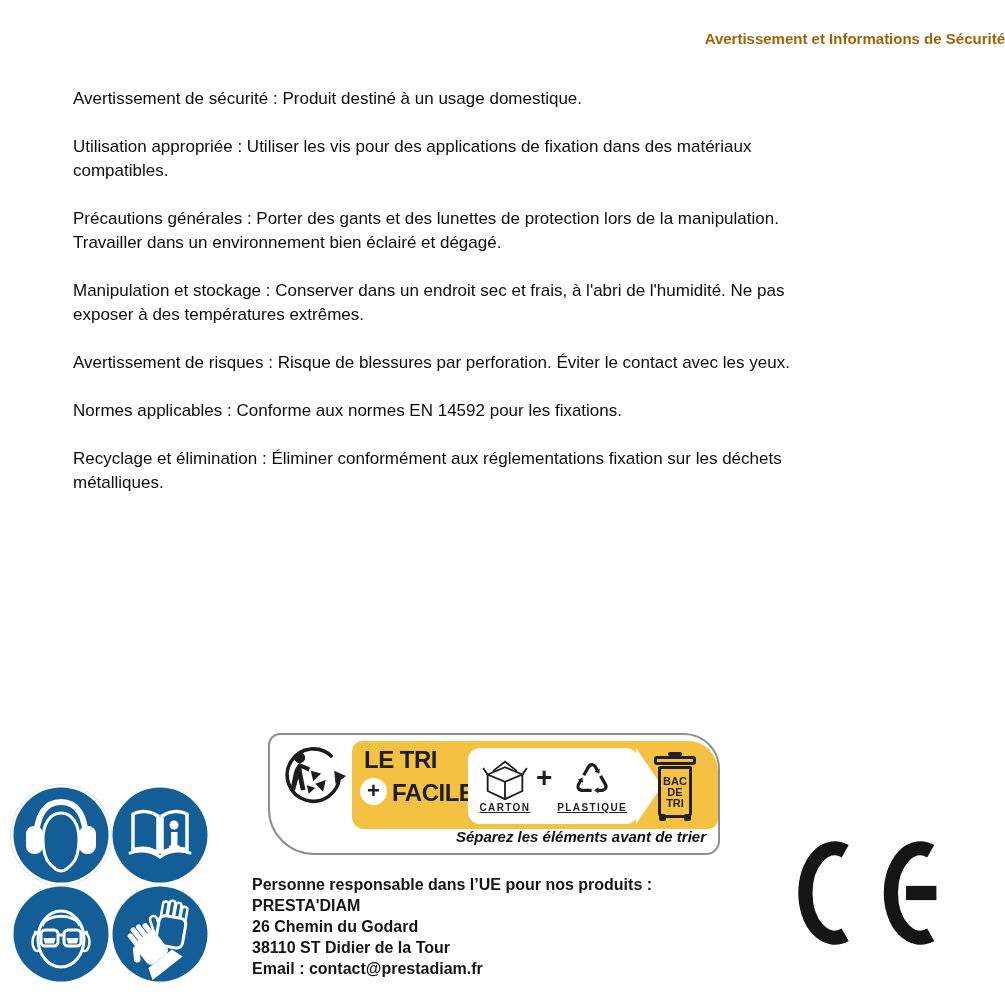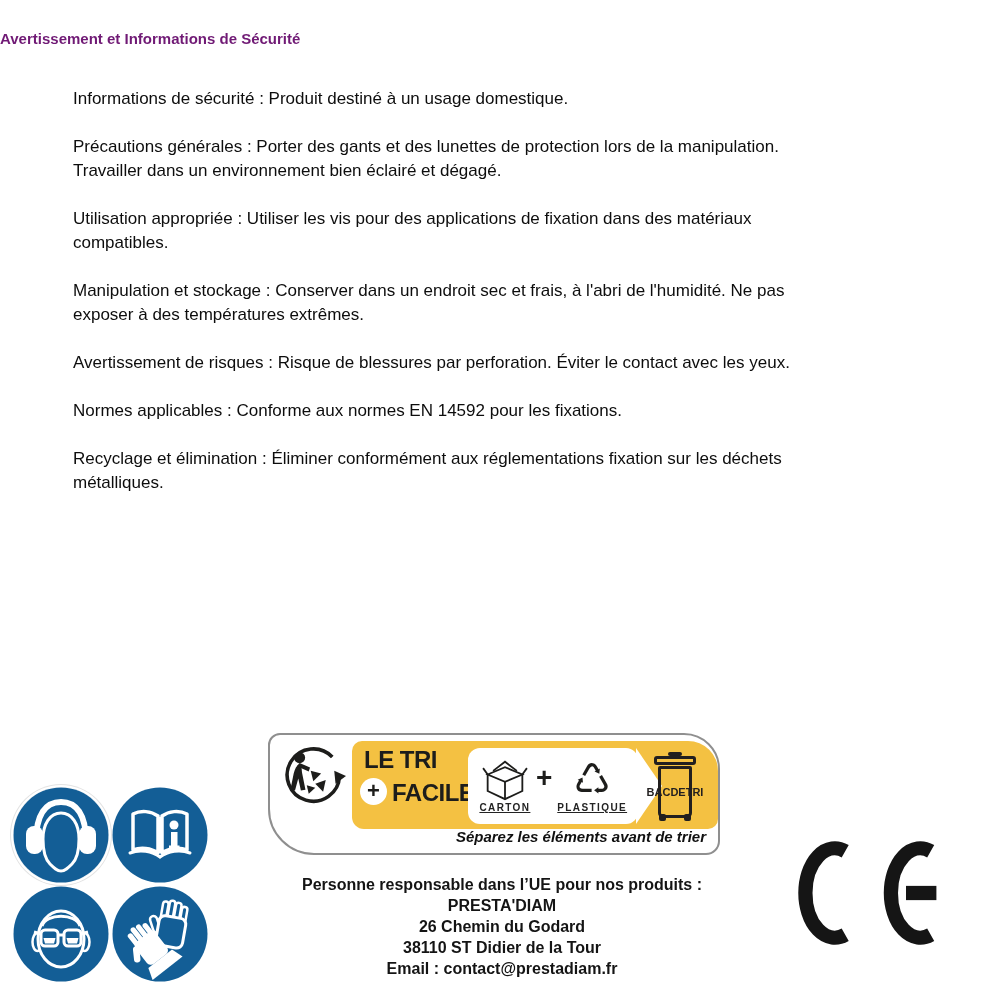--- a/index.html
+++ b/index.html
@@ -2,22 +2,22 @@
 <html><head>
 <meta charset="utf-8">
 <style>
   html,body { margin:0; padding:0; background:#fff; }
   .page {
     position:relative; width:1005px; height:1005px; background:#fff;
     font-family:"Liberation Sans", sans-serif; color:#111; overflow:hidden;
   }
   
   .doc-title {
-    position:absolute; left:0; right:0; top:30px; text-align:left;
-    font:700 15px/18px "Liberation Sans", sans-serif; color:#701a75;
+    position:absolute; left:0; right:0; top:30px; text-align:right;
+    font:700 15px/18px "Liberation Sans", sans-serif; color:#a16207;
   }
   .doc-paragraphs { position:absolute; left:73px; top:87px; width:850px; }
   .doc-paragraphs p {
     margin:0 0 24px 0; font:400 17px/24px "Liberation Sans", sans-serif;
     color:#0d0d0d; white-space:pre-line;
   }
   
   .icons-grid {
     position:absolute; left:13px; top:787px;
     display:grid; grid-template-columns:96px 96px; grid-gap:3px;
@@ -54,49 +54,49 @@
   .material { display:flex; flex-direction:column; align-items:center; gap:2px; }
   .material-label { font:700 10px/10px "Liberation Sans", sans-serif; letter-spacing:1.4px; color:#232323;text-decoration:underline; }
   .recycle-glyph { font:400 42px/42px "DejaVu Sans", sans-serif; color:#1d1d1b; }
   .mat-plus { font:700 28px/28px "Liberation Sans", sans-serif; color:#1d1d1b; margin:0 1px 16px 1px; }
   .bin { position:absolute; left:384px; top:17px; width:42px; }
   .bin-handle { width:14px; height:4px; background:#221f1f; border-radius:2px; margin:0 auto; }
   .bin-lid { width:42px; height:9px; border:3px solid #221f1f; border-radius:3px; box-sizing:border-box; }
   .bin-body {
     position:relative; width:34px; height:52px; margin:1px auto 0 auto;
     border:3px solid #221f1f; border-radius:2px 2px 5px 5px; box-sizing:border-box;
-    display:flex; flex-direction:row; align-items:center; justify-content:center;
+    display:flex; flex-direction:column; align-items:center; justify-content:center;
   }
   .bin-line { font:700 11px/11px "Liberation Sans", sans-serif; color:#221f1f; }
   .bin-wheel { position:absolute; bottom:-6px; width:7px; height:7px; background:#221f1f; border-radius:2px; }
   .bin-wheel.left { left:-2px; } .bin-wheel.right { right:-2px; }
   .tagline { position:absolute; right:12px; bottom:7px; font:italic 700 15px/18px "Liberation Sans", sans-serif; color:#101010;margin-left:16px; }
   
   .address {
-    position:absolute; left:252px; top:874px; width:500px; text-align:center;
+    position:absolute; left:252px; top:874px; width:500px; 
     font:700 16px/21px "Liberation Sans", sans-serif; color:#141414;
   }
   
   .ce-mark { position:absolute; left:792px; top:839px; width:152px; height:108px; }
   .ce-mark svg { display:block; width:152px; height:108px; }
   .sr-only { position:absolute; width:1px; height:1px; overflow:hidden; clip:rect(0 0 0 0); white-space:nowrap; }
 </style>
 </head>
 <body>
 
 <div class="page">
 
   <div class="doc-title">Avertissement et Informations de Sécurité</div>
 
   <div class="doc-paragraphs">
-    <p>Informations de sécurité : Produit destiné à un usage domestique.</p>
+    <p>Avertissement de sécurité : Produit destiné à un usage domestique.</p>
+    <p>Utilisation appropriée : Utiliser les vis pour des applications de fixation dans des matériaux
+compatibles.</p>
     <p>Précautions générales : Porter des gants et des lunettes de protection lors de la manipulation.
 Travailler dans un environnement bien éclairé et dégagé.</p>
-    <p>Utilisation appropriée : Utiliser les vis pour des applications de fixation dans des matériaux
-compatibles.</p>
     <p>Manipulation et stockage : Conserver dans un endroit sec et frais, à l'abri de l'humidité. Ne pas
 exposer à des températures extrêmes.</p>
     <p>Avertissement de risques : Risque de blessures par perforation. Éviter le contact avec les yeux.</p>
     <p>Normes applicables : Conforme aux normes EN 14592 pour les fixations.</p>
     <p>Recyclage et élimination : Éliminer conformément aux réglementations fixation sur les déchets
 métalliques.</p>
   </div>
 
   <div class="icons-grid">
     <div class="icon-cell ringed">

